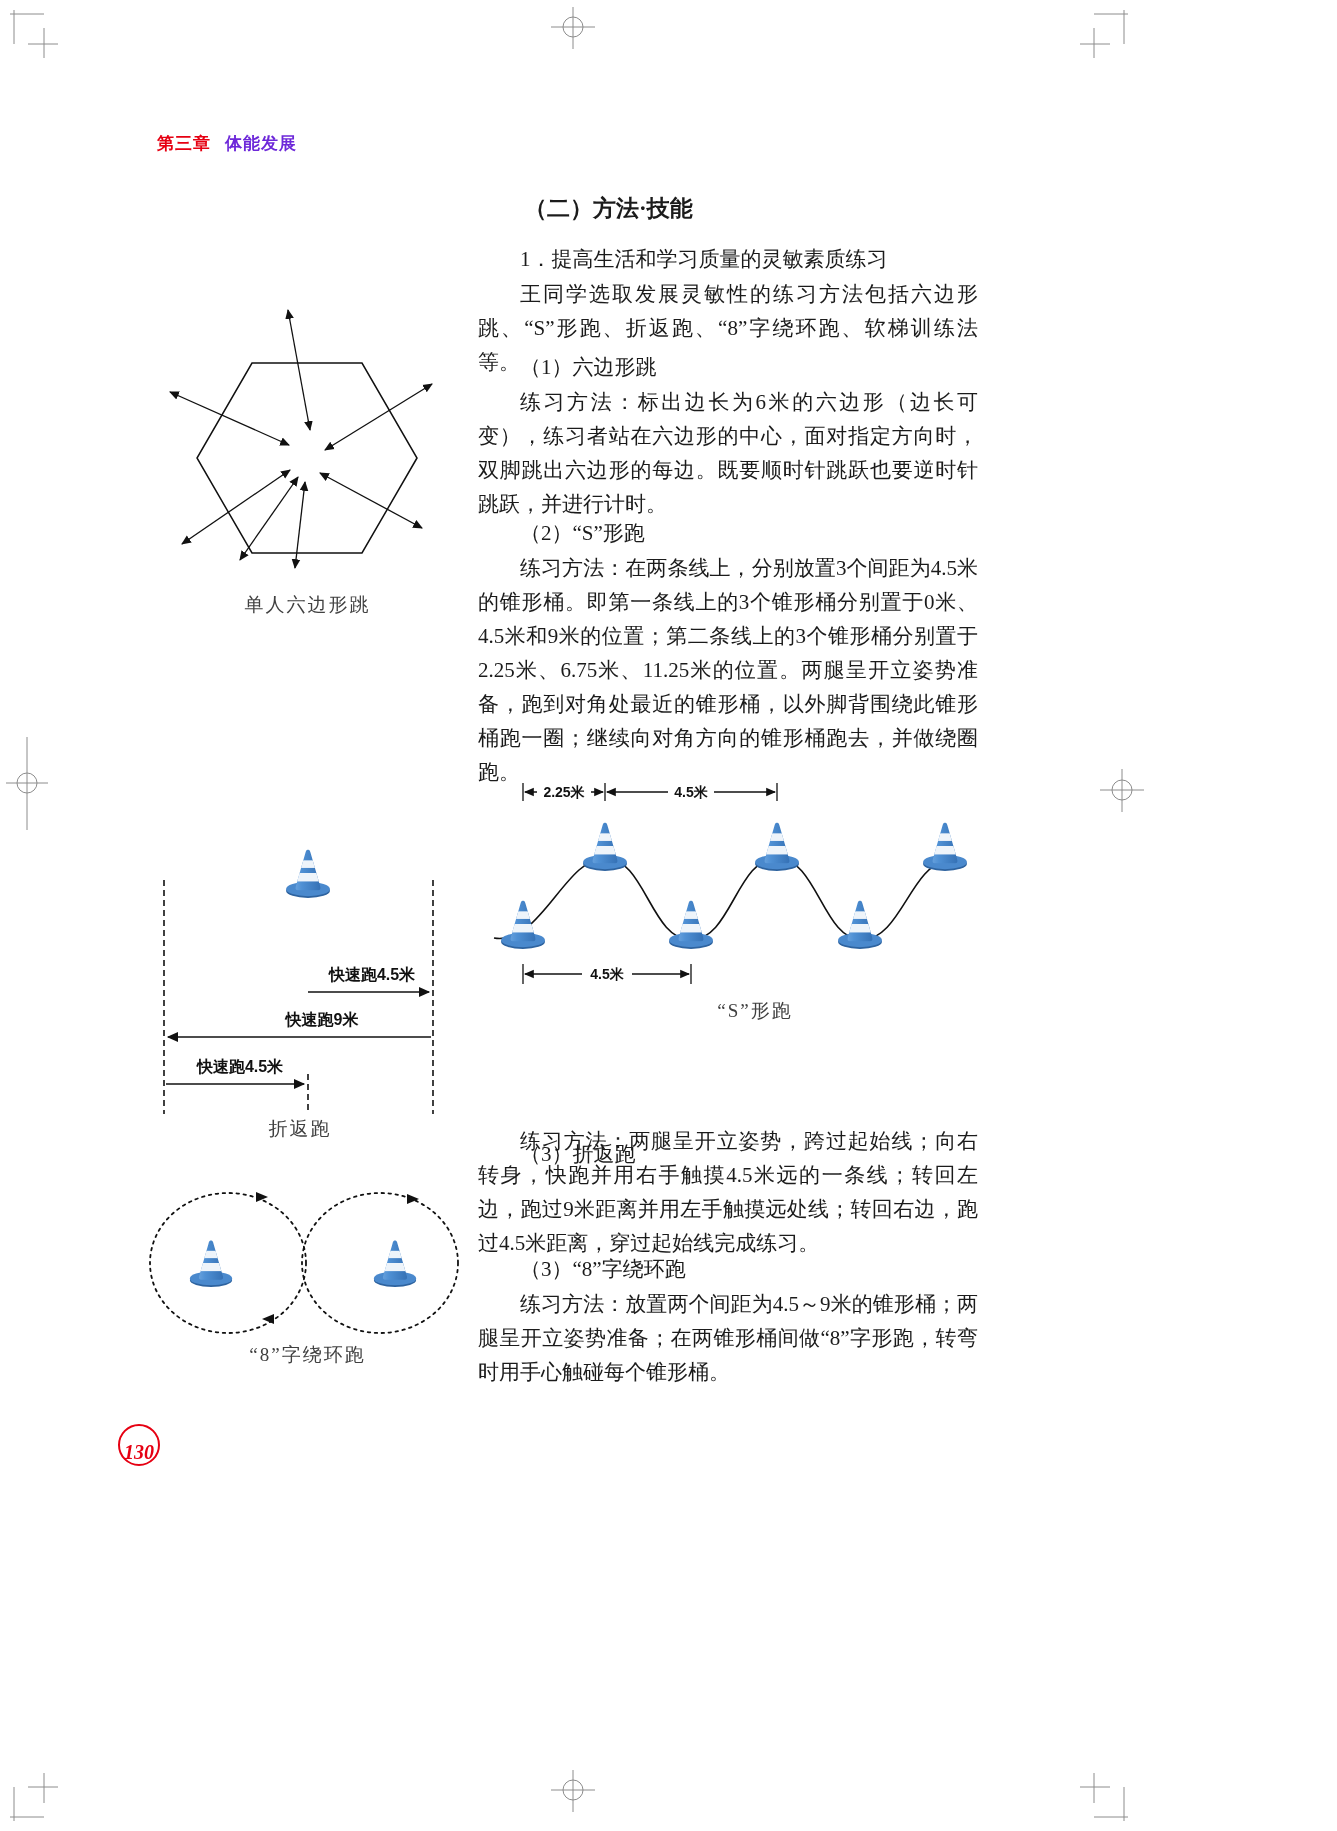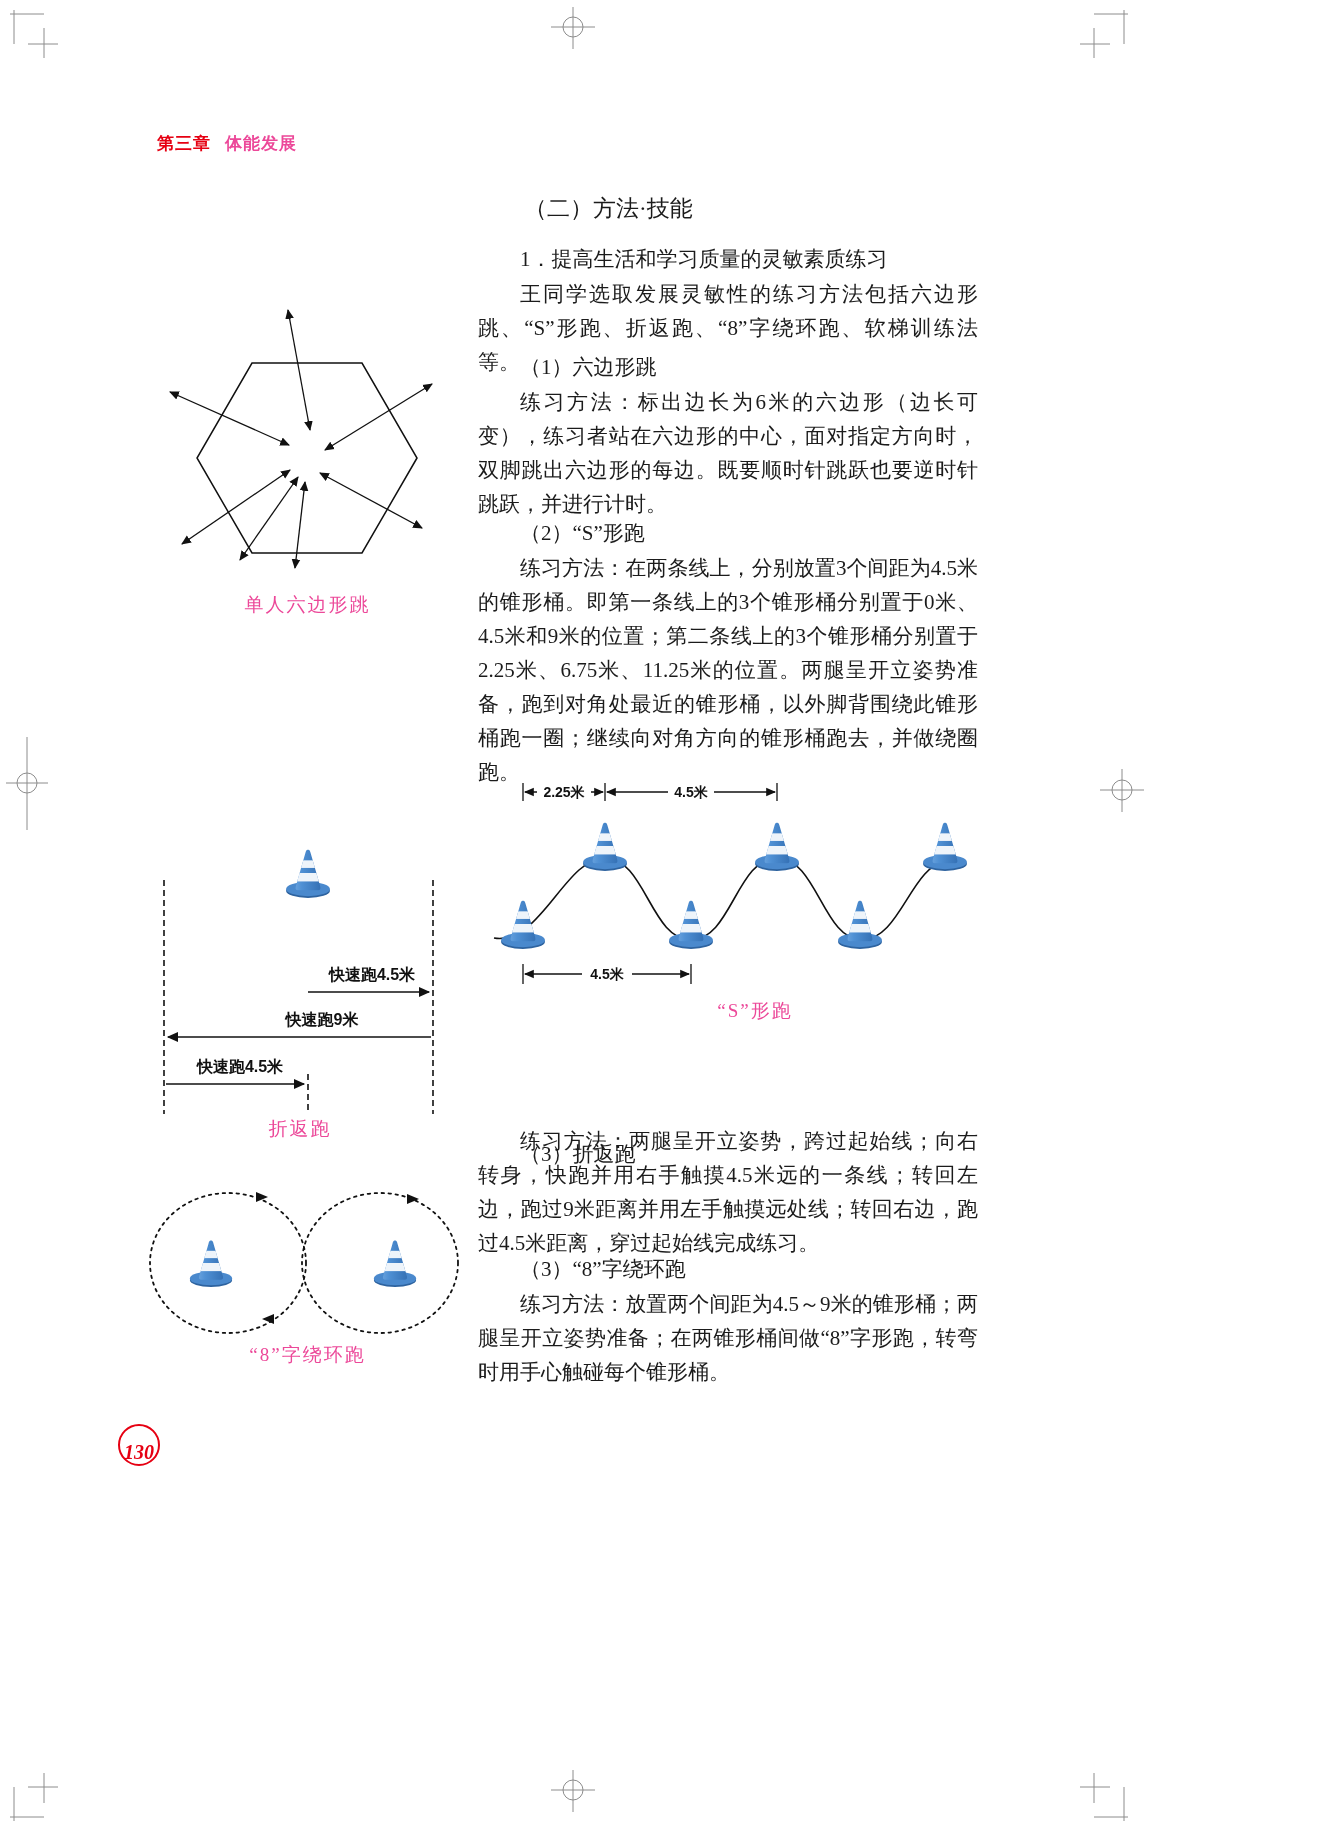--- a/index.html
+++ b/index.html
@@ -3,25 +3,25 @@
 <meta charset="utf-8">
 <style>
   * { box-sizing: border-box; }
   html,body { margin:0; padding:0; background:#ffffff; }
   #page {
     position:relative; width:1337px; height:1831px; background:#fff; overflow:hidden;
     font-family:"Liberation Serif","DejaVu Serif",serif; color:#1b1b1b;
   }
   .abs { position:absolute; }
   .body-text { width:500px; font-size:21px; line-height:34px; text-align:justify; text-indent:2em; }
-  .sec-title { width:500px; font-size:23px; font-weight:normal; text-indent:2em; line-height:30px; }
+  .sec-title { width:500px; font-size:23px; font-weight:bold; text-indent:2em; line-height:30px; }
   .chapter { font-family:"Liberation Sans","DejaVu Sans",sans-serif; font-weight:bold; font-size:17px; letter-spacing:1px; }
   .ch-label { color:#e60012; margin-right:14px; }
-  .ch-title { color:#ec4899; }
-  .fig-caption { font-size:19px; letter-spacing:2px; text-align:center; color:#ec4899; }
+  .ch-title { color:#6d28d9; }
+  .fig-caption { font-size:19px; letter-spacing:2px; text-align:center; color:#404040; }
   .dimlabel { font-family:"Liberation Sans","DejaVu Sans",sans-serif; font-weight:bold; font-size:14px; fill:#111; }
   .runlabel { font-family:"Liberation Sans","DejaVu Sans",sans-serif; font-weight:bold; font-size:16px; fill:#111; }
   .pagenum {
     width:42px; height:42px; border:2.5px solid #e60012; border-radius:50%;
     display:flex; align-items:flex-end; justify-content:center;
     color:#e60012; font-style:italic; font-weight:bold; font-size:20px;
     font-family:"Liberation Serif","DejaVu Serif",serif; background:#fff;
   }
   svg { display:block; }
   .printmarks { pointer-events:none; }

